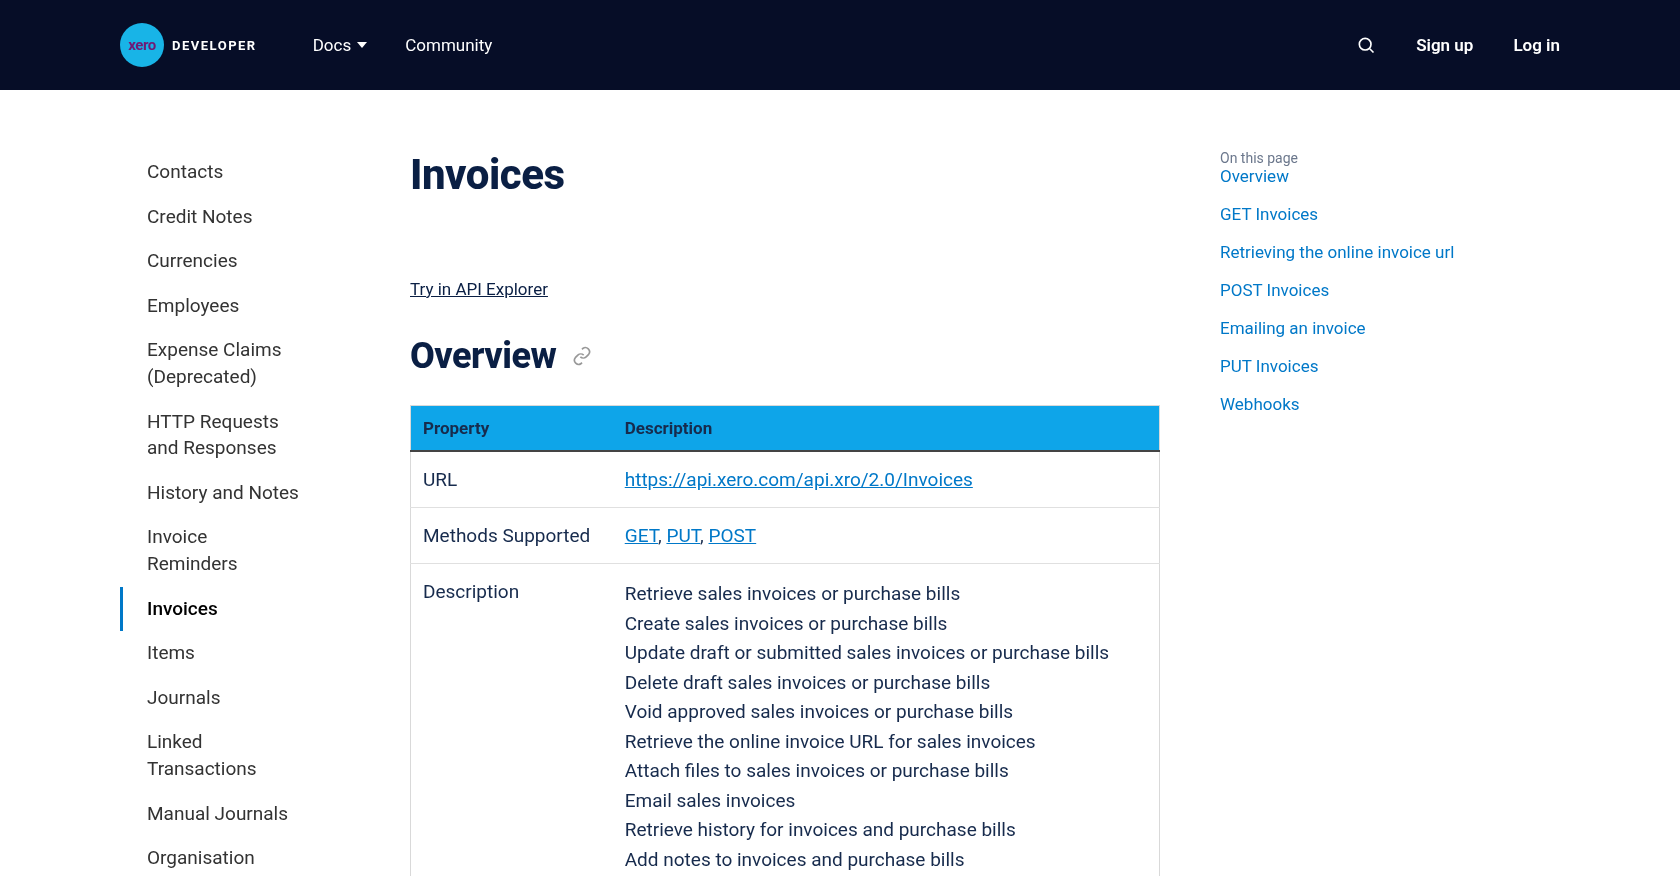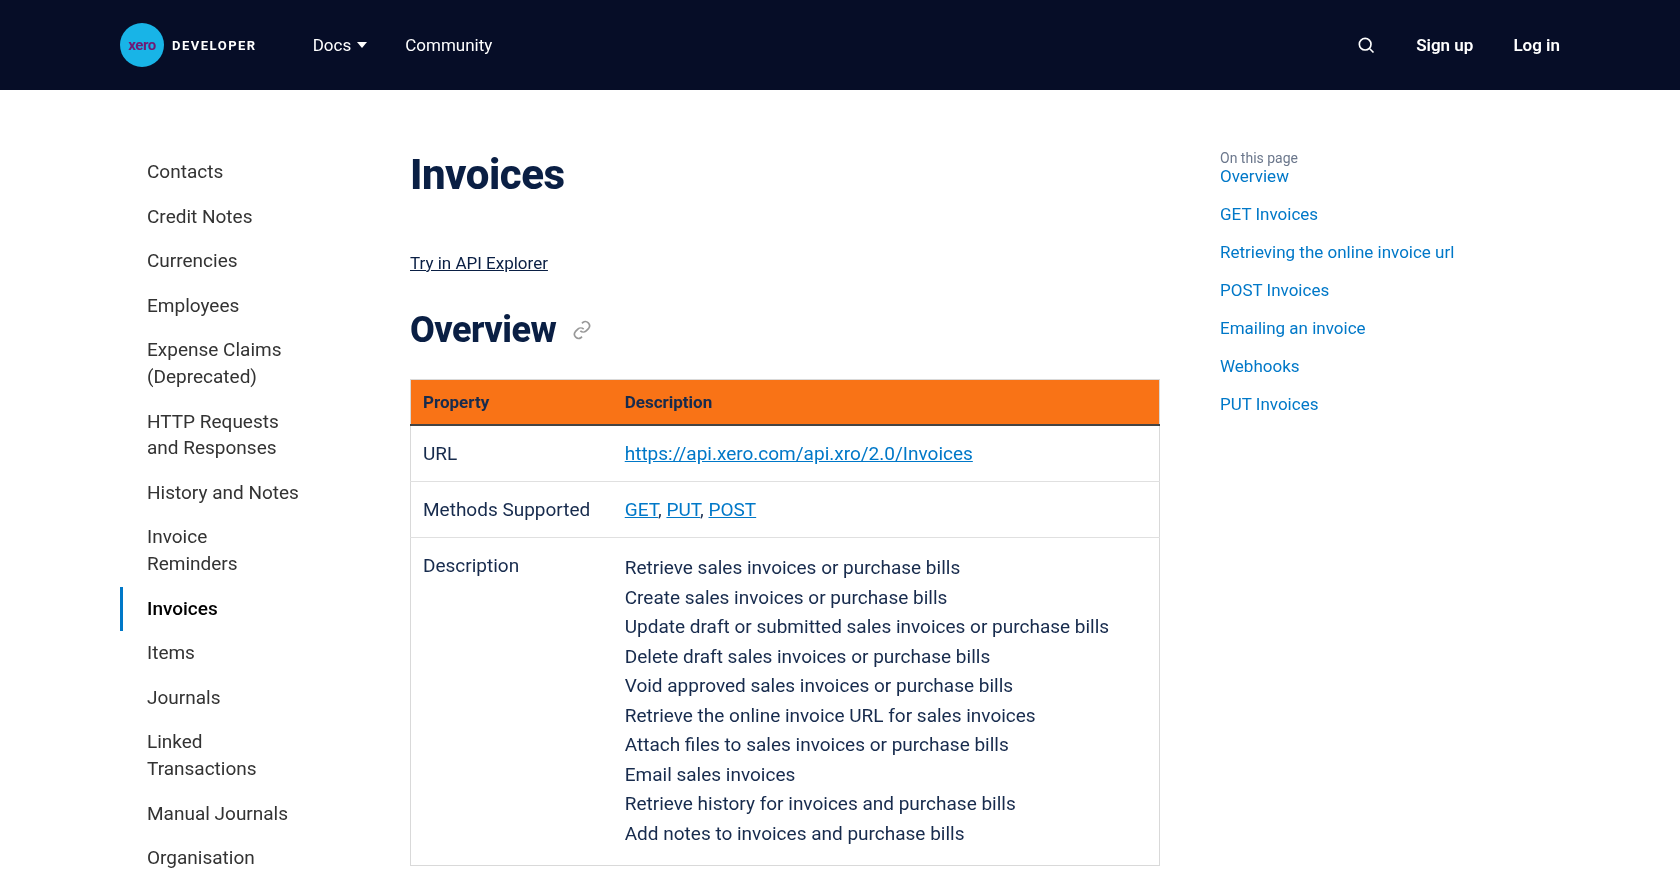--- a/index.html
+++ b/index.html
@@ -122,20 +122,21 @@
     margin-bottom: 54px;
     letter-spacing: -0.5px;
   }
   .try-link {
     color: #0a1f44;
     text-decoration: underline;
     font-size: 17px;
     display: inline-block;
     margin-bottom: 36px;
     cursor: pointer;
+    margin-top: 26px;
   }
   .section-title {
     display: flex;
     align-items: center;
     gap: 16px;
     margin-bottom: 28px;
   }
   .section-title h2 {
     font-size: 36px;
     font-weight: 800;
@@ -154,21 +155,21 @@
     border-collapse: collapse;
     border: 1px solid #d9d9d9;
     margin-bottom: 50px;
   }
   th {
     text-align: left;
     padding: 12px 12px;
     font-size: 17px;
     font-weight: 700;
     border-bottom: 2px solid #444;
-    background: #f97316;
+    background: #0ea5e9;
   }
   td {
     padding: 16px 12px;
     font-size: 19px;
     vertical-align: top;
     border-bottom: 1px solid #e0e0e0;
   }
   tr:last-child td { border-bottom: none; }
   .cell-link {
     color: #0078c8;
@@ -313,17 +314,17 @@
     
   </main>
 
   <aside class="toc">
     <div class="toc-title">On this page</div>
     <a class="toc-item">Overview</a>
     <a class="toc-item">GET Invoices</a>
     <a class="toc-item">Retrieving the online invoice url</a>
     <a class="toc-item">POST Invoices</a>
     <a class="toc-item">Emailing an invoice</a>
+    <a class="toc-item">PUT Invoices</a>
     <a class="toc-item">Webhooks</a>
-    <a class="toc-item">PUT Invoices</a>
   </aside>
 
 </div>
 
 </body></html>

